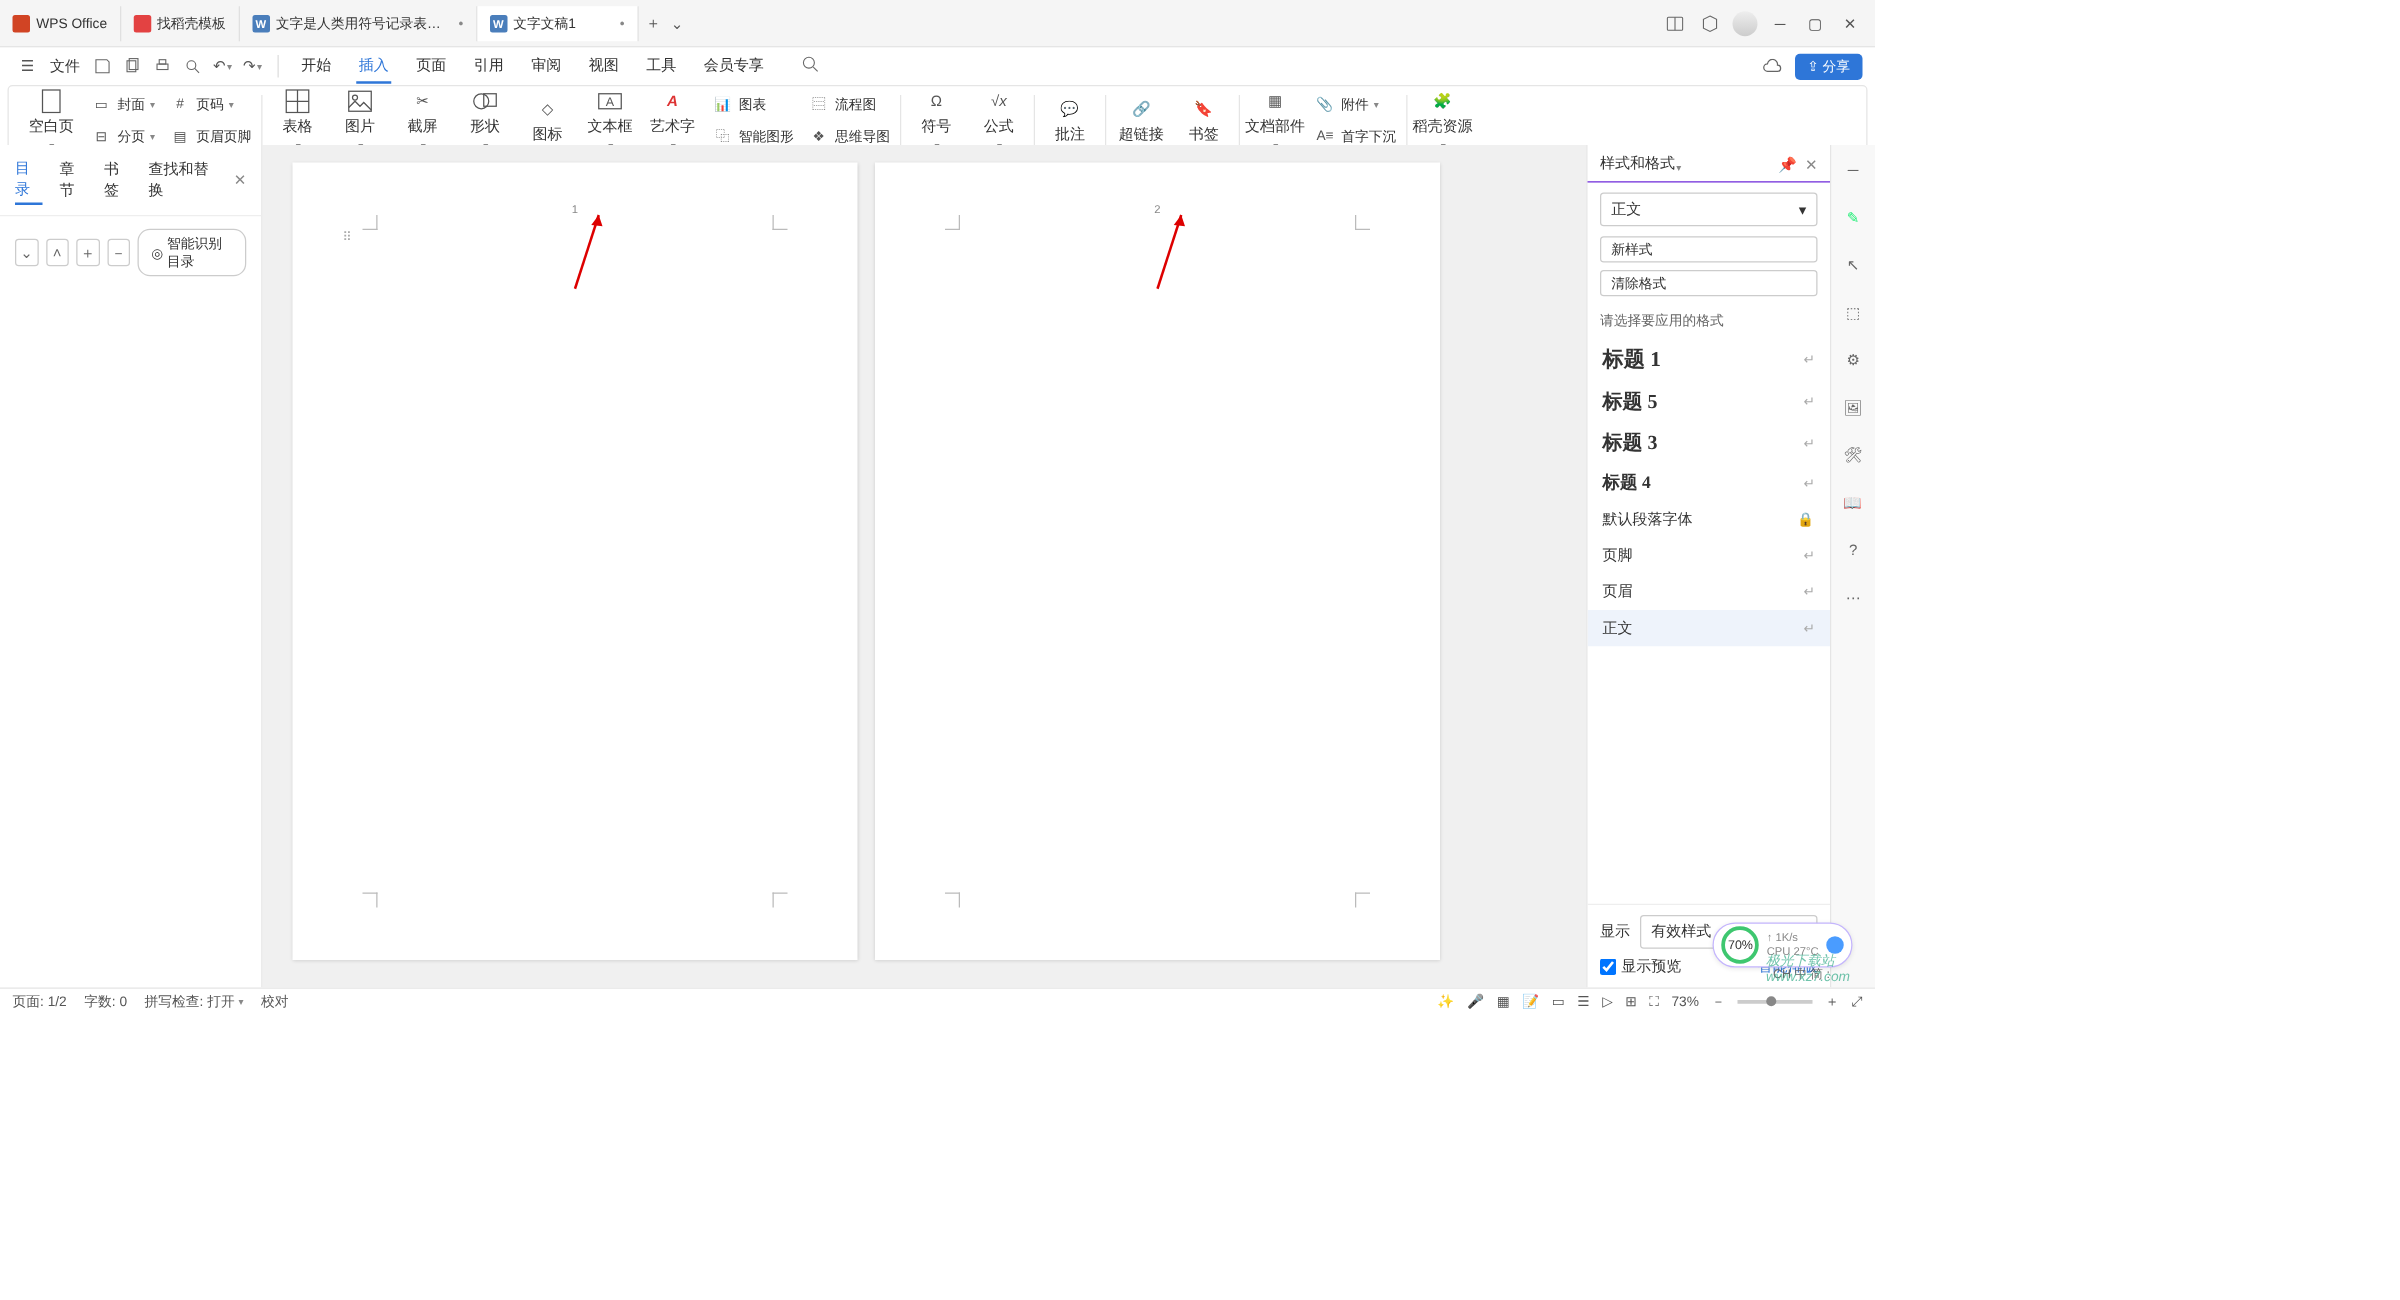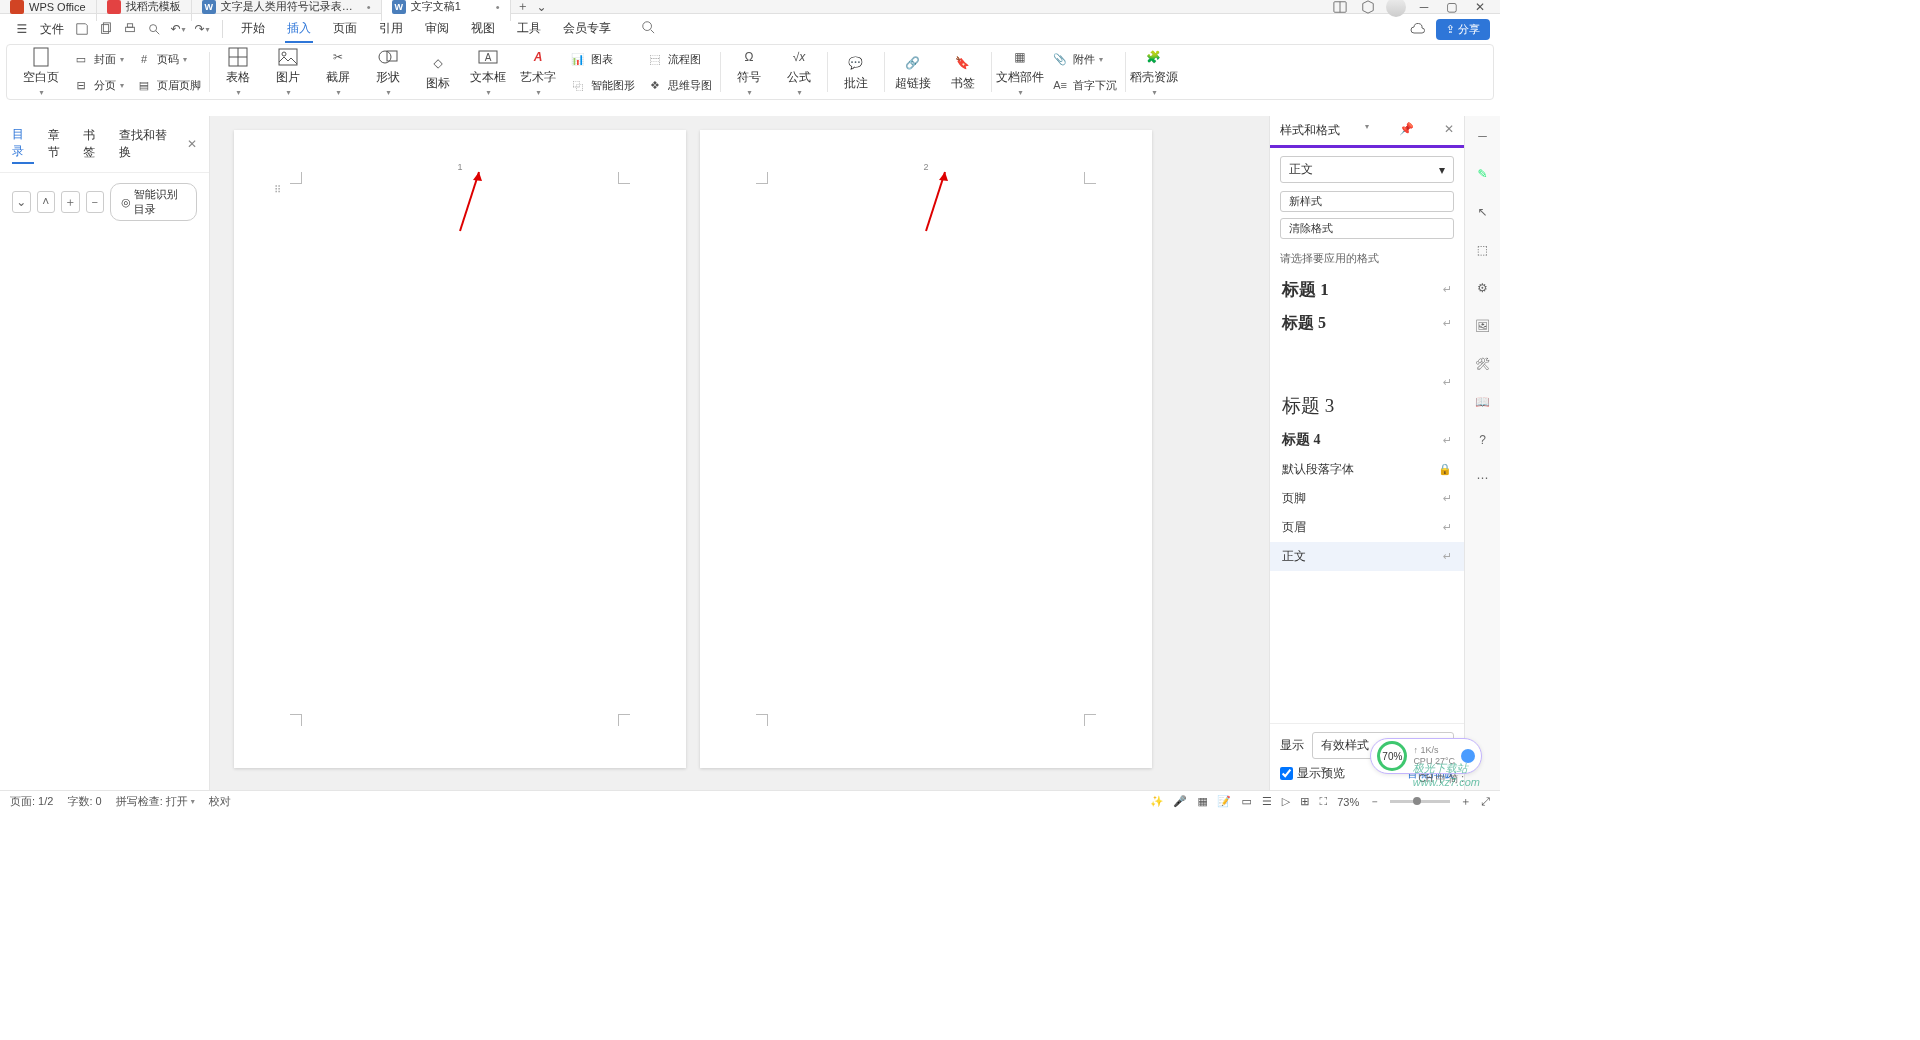--- a/index.html
+++ b/index.html
@@ -1,19 +1,19 @@
 <!DOCTYPE html>
 <html><head>
 <meta charset="utf-8">
 <style>
 * { margin: 0; padding: 0; box-sizing: border-box; font-family: "Microsoft YaHei", "PingFang SC", sans-serif; }
 body { background: #fff; font-size: 12px; color: #333; overflow: hidden; width: 1500px; height: 812px; position: relative; }
 
 
-.titlebar { height: 14px; display: flex; align-items: center; background: #f5f5f5; border-bottom: 1px solid #e0e0e0; }
+.titlebar { height: 38px; display: flex; align-items: center; background: #f5f5f5; border-bottom: 1px solid #e0e0e0; }
 .tab { display: flex; align-items: center; padding: 0 10px; height: 28px; border-right: 1px solid #e0e0e0; cursor: pointer; gap: 5px; font-size: 11px; max-width: 180px; white-space: nowrap; overflow: hidden; }
 .tab.active { background: #fff; }
 .tab .icon { width: 14px; height: 14px; display: inline-flex; align-items: center; justify-content: center; flex-shrink: 0; }
 .wps-red { background: #d14424; border-radius: 2px; }
 .docer-icon { background: #e34242; border-radius: 2px; }
 .word-blue { background: #4a7ebb; border-radius: 2px; color: #fff; font-size: 9px; font-weight: bold; }
 .titlebar-right { margin-left: auto; display: flex; align-items: center; gap: 4px; padding-right: 8px; }
 .titlebar-btn { width: 24px; height: 24px; display: flex; align-items: center; justify-content: center; cursor: pointer; color: #555; }
 .avatar { width: 20px; height: 20px; border-radius: 50%; background: linear-gradient(#eee,#ccc); }
 
@@ -53,32 +53,32 @@
 .tl { top: 42px; left: 56px; border-right: none; border-bottom: none; transform: rotate(180deg);}
 .tr { top: 42px; right: 56px; border-left: none; border-bottom: none; transform: rotate(180deg);}
 .bl { bottom: 42px; left: 56px; border-right: none; border-top: none; transform: rotate(180deg);}
 .br { bottom: 42px; right: 56px; border-left: none; border-top: none; transform: rotate(180deg);}
 .pgnum { position: absolute; top: 32px; left: 50%; transform: translateX(-50%); font-size: 9px; color: #888; }
 .drag-handle { position: absolute; top: 54px; left: 40px; color: #aaa; cursor: move; font-size: 10px; }
 .arrow { position: absolute; top: 36px; left: 49%; }
 
 
 .right-panel { width: 195px; background: #fff; border-left: 1px solid #e5e5e5; display: flex; flex-direction: column; font-size: 12px; }
-.rp-header { display: flex; align-items: flex-start; padding: 6px 10px; border-bottom: 3px solid #6d28d9; gap: 24px; }
+.rp-header { display: flex; align-items: flex-end; padding: 6px 10px; border-bottom: 1px solid #6d28d9; }
 .rp-header .pin { margin-left: auto; cursor: pointer; color: #888; margin-right: 6px; }
 .rp-select { margin: 8px 10px; border: 1px solid #ccc; border-radius: 3px; padding: 4px 8px; display: flex; align-items: center; justify-content: space-between; cursor: pointer; }
 .rp-btns { display: flex; gap: 6px; padding: 0 10px 6px; flex-direction: column; }
 .rp-btn { border: 1px solid #ccc; padding: 2px 8px; border-radius: 3px; cursor: pointer; font-size: 11px; }
 .rp-label { padding: 6px 10px; color: #666; font-size: 11px; }
 .style-list { flex: 1; overflow: auto; }
 .style-item { padding: 6px 12px; cursor: pointer; display: flex; align-items: center; justify-content: space-between; }
 .style-item.sel { background: #eef3fb; }
 .style-h1 { font-size: 17px; font-weight: bold; font-family: "SimSun"; }
 .style-h2 { font-size: 16px; font-weight: bold; font-family: "SimSun"; }
-.style-h3 { font-size: 19px; font-weight: normal; font-family: "SimSun"; margin-top: 47px; }
+.style-h3 { font-size: 16px; font-weight: bold; font-family: "SimSun"; }
 .style-h4 { font-size: 14px; font-weight: bold; font-family: "SimSun"; }
 .style-nm { font-size: 12px; }
 .ret { color: #aaa; font-size: 11px; }
 .rp-footer { padding: 8px 10px; border-top: 1px solid #eee; }
 .rp-show { display: flex; align-items: center; gap: 8px; margin-bottom: 6px; }
 .rp-chk { display: flex; align-items: center; gap: 4px; }
 .rp-link { color: #2e76d8; cursor: pointer; }
 
 
 .side-rail { width: 36px; background: #f8f8f8; border-left: 1px solid #e5e5e5; display: flex; flex-direction: column; align-items: center; padding-top: 8px; gap: 14px; }

